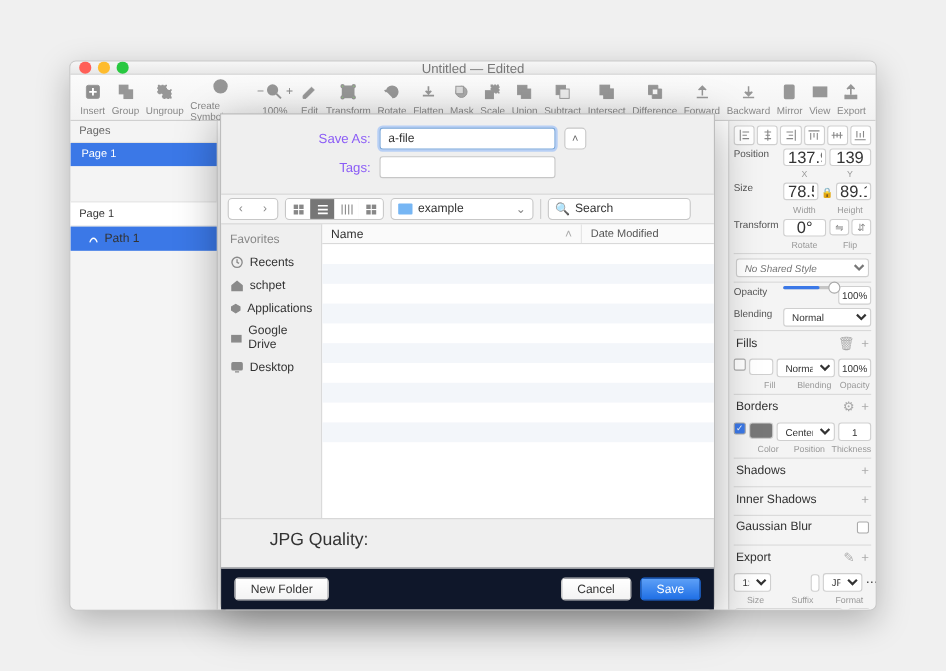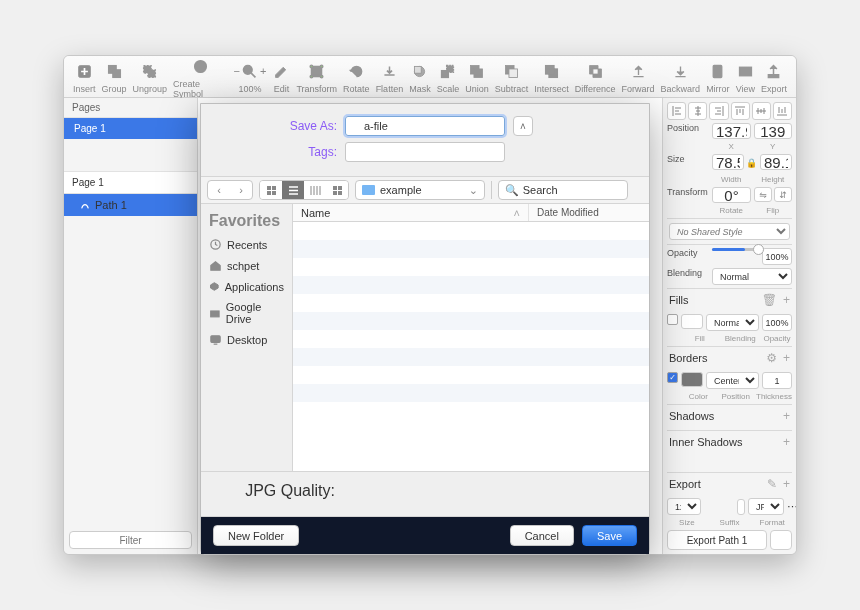--- a/index.html
+++ b/index.html
@@ -51,35 +51,35 @@
 .flip-btn{width:18px;height:15px;border:1px solid #cfcfcf;border-radius:3px;background:#fff;display:flex;align-items:center;justify-content:center;font-size:9px;color:#888}
 .export-row{display:flex;gap:3px;align-items:center}
 .export-btn{flex:1;height:20px;border:1px solid #cfcfcf;border-radius:4px;background:#fff;font-size:10px;display:flex;align-items:center;justify-content:center}
 .share-btn{width:22px;height:20px;border:1px solid #cfcfcf;border-radius:4px;background:#fff;display:flex;align-items:center;justify-content:center}
 
 
 .save-sheet{position:absolute;left:200px;top:103px;width:450px;height:452px;background:#efefef;border:1px solid #bdbdbd;border-radius:0 0 6px 6px;box-shadow:0 10px 40px rgba(0,0,0,.35);display:flex;flex-direction:column}
 .sheet-top{padding:12px 14px 8px}
 .form-row{display:flex;align-items:center;margin-bottom:6px}
 .form-label{width:130px;text-align:right;padding-right:8px;font-size:12px;color:#8b5cf6}
-.text-field{width:160px;height:20px;border:1px solid #7aa7d9;border-radius:3px;padding:0 18px;font-size:11px;background:#fff;outline:2px solid rgba(100,160,255,.4)}
+.text-field{width:160px;height:20px;border:1px solid #7aa7d9;border-radius:3px;padding:0 7px;font-size:11px;background:#fff;outline:2px solid rgba(100,160,255,.4)}
 .tags-field{width:160px;height:20px;border:1px solid #c7c7c7;border-radius:3px;background:#fff}
 .collapse-btn{width:20px;height:20px;border:1px solid #c7c7c7;border-radius:4px;background:#fff;margin-left:8px;display:flex;align-items:center;justify-content:center;font-size:10px;color:#666}
 .browser-bar{height:28px;border-top:1px solid #d5d5d5;border-bottom:1px solid #d5d5d5;display:flex;align-items:center;padding:0 6px;gap:6px;background:#f3f3f3}
 .nav-seg{display:flex;border:1px solid #c7c7c7;border-radius:4px;background:#fff;overflow:hidden}
 .nav-seg button{width:22px;height:18px;border:none;background:transparent;color:#888;font-size:11px}
 .view-seg{display:flex;border:1px solid #c7c7c7;border-radius:4px;overflow:hidden}
 .view-seg button{width:22px;height:18px;border:none;background:#fff;color:#777;font-size:10px;display:flex;align-items:center;justify-content:center}
 .view-seg button.active{background:#767676;color:#fff}
 .loc-select{flex:1;height:20px;border:1px solid #c7c7c7;border-radius:4px;background:#fff;display:flex;align-items:center;padding:0 6px;font-size:11px;gap:5px;max-width:130px}
 .folder-icon{width:13px;height:10px;background:#76b6f4;border-radius:1px}
 .search-field{width:130px;height:20px;border:1px solid #c7c7c7;border-radius:4px;background:#fff;display:flex;align-items:center;padding:0 6px;color:#aaa;font-size:11px;gap:4px}
 .browser-body{flex:1;display:flex;min-height:0}
 .sidebar{width:92px;border-right:1px solid #d5d5d5;padding:4px 0;overflow:hidden}
-.sb-hdr{padding:4px 8px;font-size:16px;color:#888;font-weight:700}
+.sb-hdr{padding:4px 8px;font-size:11px;color:#888;font-weight:400}
 .sb-item{padding:4px 8px;display:flex;align-items:center;gap:5px;font-size:11px;color:#444}
 .sb-item svg{width:13px;height:13px;fill:#8a8a8a}
 .file-list{flex:1;display:flex;flex-direction:column}
 .list-header{height:18px;border-bottom:1px solid #d5d5d5;display:flex;background:#fafafa}
 .col-name{flex:1;padding:3px 8px;font-size:10px;color:#555;border-right:1px solid #e3e3e3}
 .col-date{width:120px;padding:3px 8px;font-size:10px;color:#555}
 .list-rows{flex:1;background:#fff}
 .list-row{height:18px}
 .list-row:nth-child(even){background:#f3f6fa}
 .options-area{border-top:1px solid #d5d5d5;padding:10px 14px;font-size:11px}
@@ -92,20 +92,28 @@
 .jpg-thumb{position:absolute;left:70%;top:-5px;width:12px;height:12px;background:#fff;border:1px solid #999;border-radius:50%}
 .pct-box{width:40px;height:18px;border:1px solid #c7c7c7;border-radius:3px;background:#fff;font-size:10px;text-align:center;margin-left:6px}
 .dialog-footer{height:38px;border-top:1px solid #d5d5d5;display:flex;align-items:center;padding:0 12px;background:#0f172a}
 .btn{height:21px;padding:0 14px;border:1px solid #c7c7c7;border-radius:4px;background:linear-gradient(#fff,#f3f3f3);font-size:11px}
 .btn.primary{background:linear-gradient(#5ea0f7,#1f6fe5);color:#fff;border-color:#1f6fe5}
 </style>
 </head>
 <body>
 
 <div class="window">
+  <div class="titlebar">
+    <div class="traffic">
+      <div class="light red"></div>
+      <div class="light yellow"></div>
+      <div class="light green"></div>
+    </div>
+    <div class="title">Untitled — Edited</div>
+  </div>
 
   <div class="toolbar">
     <div class="tb-group">
         <div class="tb-icons">
           <span class="tb-icon">
             <svg viewBox="0 0 20 20">
               <rect x="3" y="3" width="14" height="14" rx="2" fill="#8e8e8e"></rect>
               <path d="M10 6v8M6 10h8" stroke="#fff" stroke-width="2"></path>
             </svg>
           </span>
@@ -452,20 +460,24 @@
           <span class="sub-label" style="flex:0 0 30px">Thickness</span>
         </div>
       <div class="section-hdr">
           <span>Shadows</span>
           <span class="plus">+</span>
         </div>
       <div class="section-hdr">
           <span>Inner Shadows</span>
           <span class="plus">+</span>
         </div>
+      <div class="section-hdr">
+          <span>Gaussian Blur</span>
+          <span class="check"></span>
+        </div>
       <div style="flex:1"></div>
       <div class="section-hdr">
           <span>Export</span>
           <span><span class="plus" style="margin-right:6px">✎</span><span class="plus">+</span></span>
         </div>
       <div class="export-row">
           <select class="select-sm" style="flex:0 0 34px"><option>1x</option></select>
           <input class="prop-input" style="flex: 1 1 0%; color: rgb(187, 187, 187); margin-left: 33px;" placeholder="None">
           <select class="select-sm" style="flex:0 0 36px"><option>JPG</option></select>
           <span class="plus">⋯</span>

